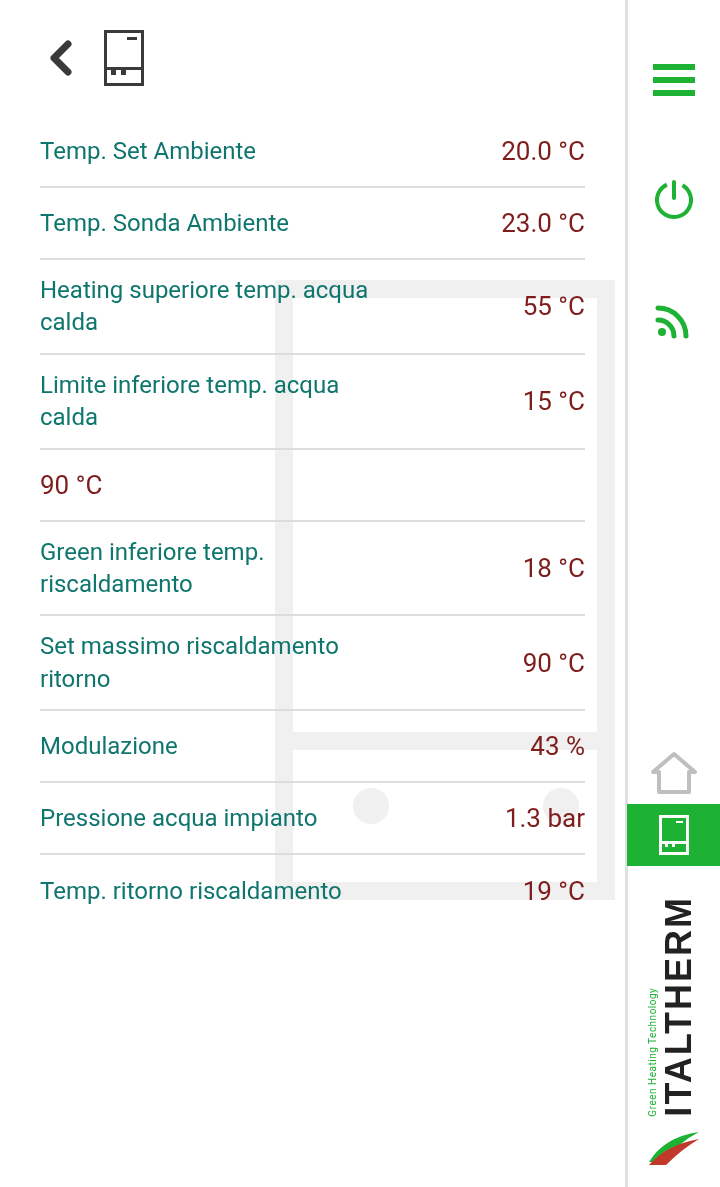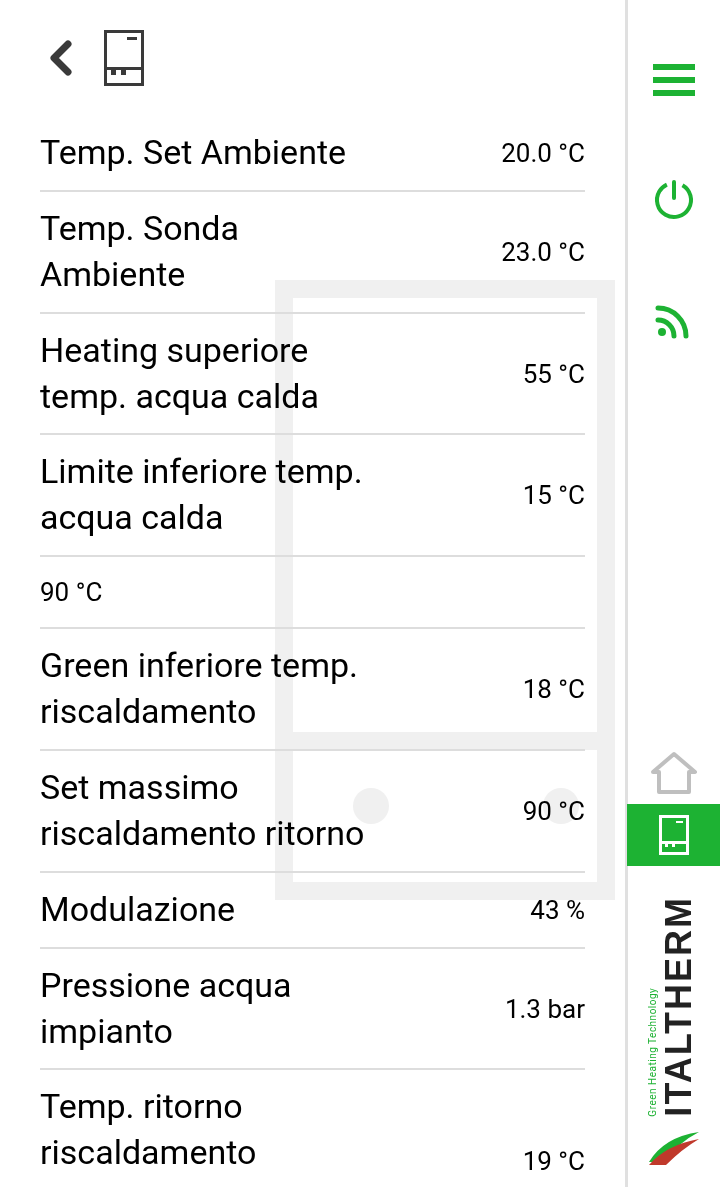--- a/index.html
+++ b/index.html
@@ -85,28 +85,28 @@
     }
     .setting-row {
       display: flex;
       justify-content: space-between;
       align-items: center;
       padding: 14px 0;
       border-bottom: 2px solid #ddd;
       min-height: 72px;
     }
     .setting-label {
-      font-size: 34px;
-      color: #000000;
+      font-size: 24px;
+      color: #0f766e;
       line-height: 1.35;
       max-width: 340px;
     }
     .setting-value {
       font-size: 26px;
-      color: #000000;
+      color: #7f1d1d;
       white-space: nowrap;
     }
     .sidebar {
       width: 95px;
       background: #ffffff;
       border-left: 3px solid #e0e0e0;
       display: flex;
       flex-direction: column;
       align-items: center;
       padding-top: 50px;
@@ -314,21 +314,21 @@
         <div class="setting-value">90 °C</div>
       </div>
       <div class="setting-row">
         <div class="setting-label">Modulazione</div>
         <div class="setting-value">43 %</div>
       </div>
       <div class="setting-row">
         <div class="setting-label">Pressione acqua impianto</div>
         <div class="setting-value">1.3 bar</div>
       </div>
-      <div class="setting-row" style="border-bottom:none;align-items:flex-end;">
+      <div class="setting-row" style="border-bottom:none;">
         <div class="setting-label">Temp. ritorno riscaldamento</div>
         <div class="setting-value">19 °C</div>
       </div>
     </div>
   </div>
 
   <div class="sidebar">
     <div class="sidebar-icon">
       <div class="hamburger-lines">
         <span></span>

